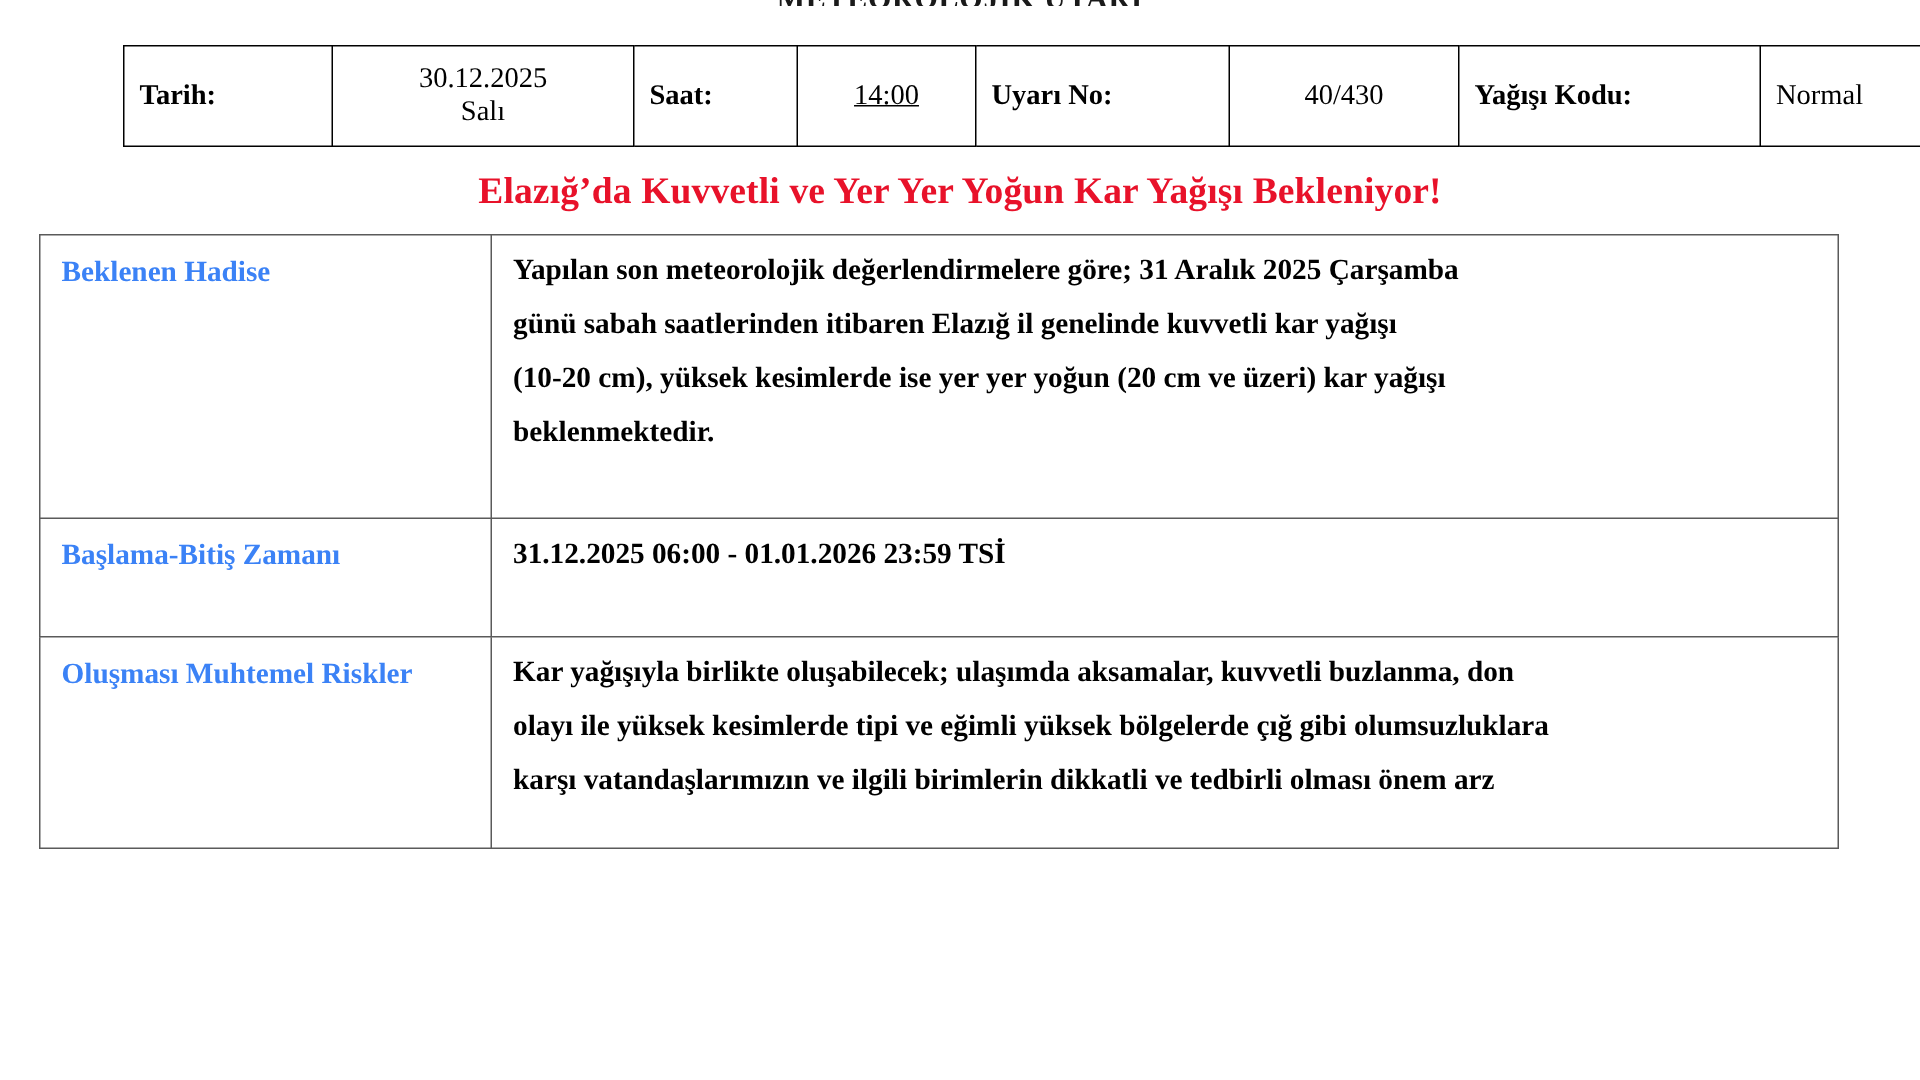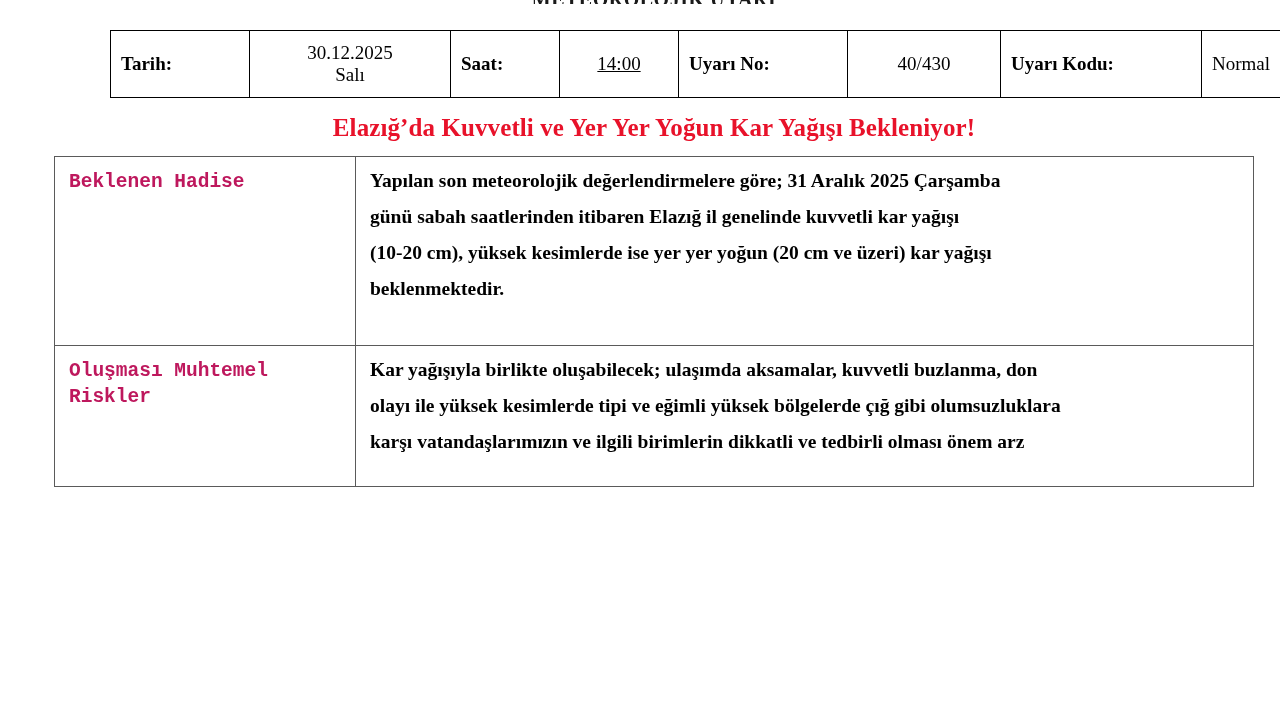--- a/index.html
+++ b/index.html
@@ -12,21 +12,20 @@
     height: 720px;
     overflow: hidden;
     font-family: "Liberation Serif", serif;
     color: #000000;
   }
   .page {
     position: relative;
     width: 1280px;
     height: 516px;
     box-sizing: border-box;
-    padding-left: 28px;
   }
   .doc-header {
     text-align: center;
     font-family: "Liberation Serif", serif;
     font-weight: bold;
     font-size: 20px;
     color: #1a1a1a;
     letter-spacing: 0.5px;
     margin: 0;
     padding: 0;
@@ -85,25 +84,25 @@
     width: 1200px;
     table-layout: fixed;
   }
   table.main-table td {
     border: 1px solid #5a5a5a;
     vertical-align: top;
     padding: 12px 14px 10px 14px;
   }
   td.row-label {
     width: 272px;
-    color: #be185d;
+    color: #3b82f6;
     font-weight: bold;
     font-size: 19.5px;
     line-height: 1.35;
-    font-family: Liberation Mono, monospace;
+    font-family: Liberation Serif, serif;
   }
   td.row-value {
     color: #000000;
     font-weight: bold;
     font-size: 19.5px;
     font-family: "Liberation Serif", serif;
   }
   td.row-value p {
     margin: 0 0 11px 0;
     line-height: 1.28;
@@ -134,41 +133,47 @@
           <tr>
         <td class="lbl" style="width:118px;">Tarih:</td>
         <td class="val" style="width:180px;">
           <div>30.12.2025</div>
           <div>Salı</div>
         </td>
         <td class="lbl" style="width:88px;">Saat:</td>
         <td class="val" style="width:98px;text-decoration:underline;">14:00</td>
         <td class="lbl" style="width:148px;">Uyarı No:</td>
         <td class="val" style="width:132px;">40/430</td>
-        <td class="lbl" style="width:180px;">Uyarı Kodu:</td>
+        <td class="lbl" style="width:180px;">Yağışı Kodu:</td>
         <td class="val left" style="width:150px;">Normal</td>
       </tr>
     </tbody>
       </table>
   </div>
 
   <div class="red-title">Elazığ’da Kuvvetli ve Yer Yer Yoğun Kar Yağışı Bekleniyor!</div>
 
   <div class="main-table-wrap">
     <table class="main-table">
       <tbody>
           <tr class="r-hadise">
         <td class="row-label">Beklenen Hadise</td>
         <td class="row-value">
           <p>Yapılan son meteorolojik değerlendirmelere göre; 31 Aralık 2025 Çarşamba</p>
           <p>günü sabah saatlerinden itibaren Elazığ il genelinde kuvvetli kar yağışı</p>
           <p>(10-20 cm), yüksek kesimlerde ise yer yer yoğun (20 cm ve üzeri) kar yağışı</p>
           <p>beklenmektedir.</p>
         </td>
       </tr>
+      <tr class="r-zaman">
+        <td class="row-label">Başlama-Bitiş Zamanı</td>
+        <td class="row-value">
+          <p>31.12.2025 06:00 - 01.01.2026 23:59 TSİ</p>
+        </td>
+      </tr>
       <tr class="r-risk">
         <td class="row-label">Oluşması Muhtemel Riskler</td>
         <td class="row-value tight">
           <p>Kar yağışıyla birlikte oluşabilecek; ulaşımda aksamalar, kuvvetli buzlanma, don</p>
           <p>olayı ile yüksek kesimlerde tipi ve eğimli yüksek bölgelerde çığ gibi olumsuzluklara</p>
           <p>karşı vatandaşlarımızın ve ilgili birimlerin dikkatli ve tedbirli olması önem arz</p>
 
         </td>
       </tr>
 

